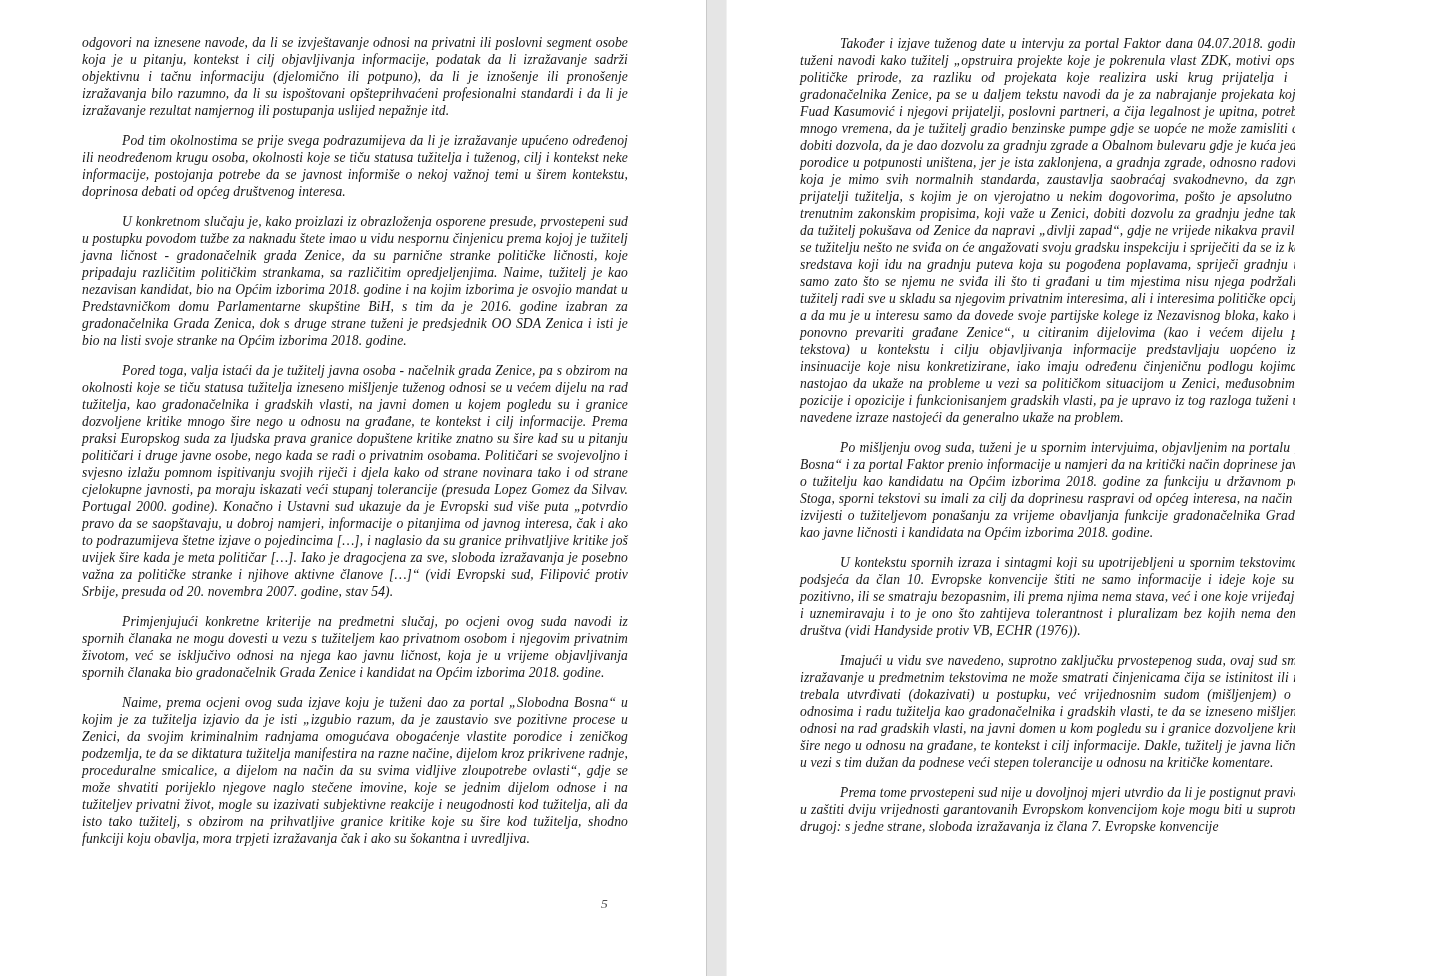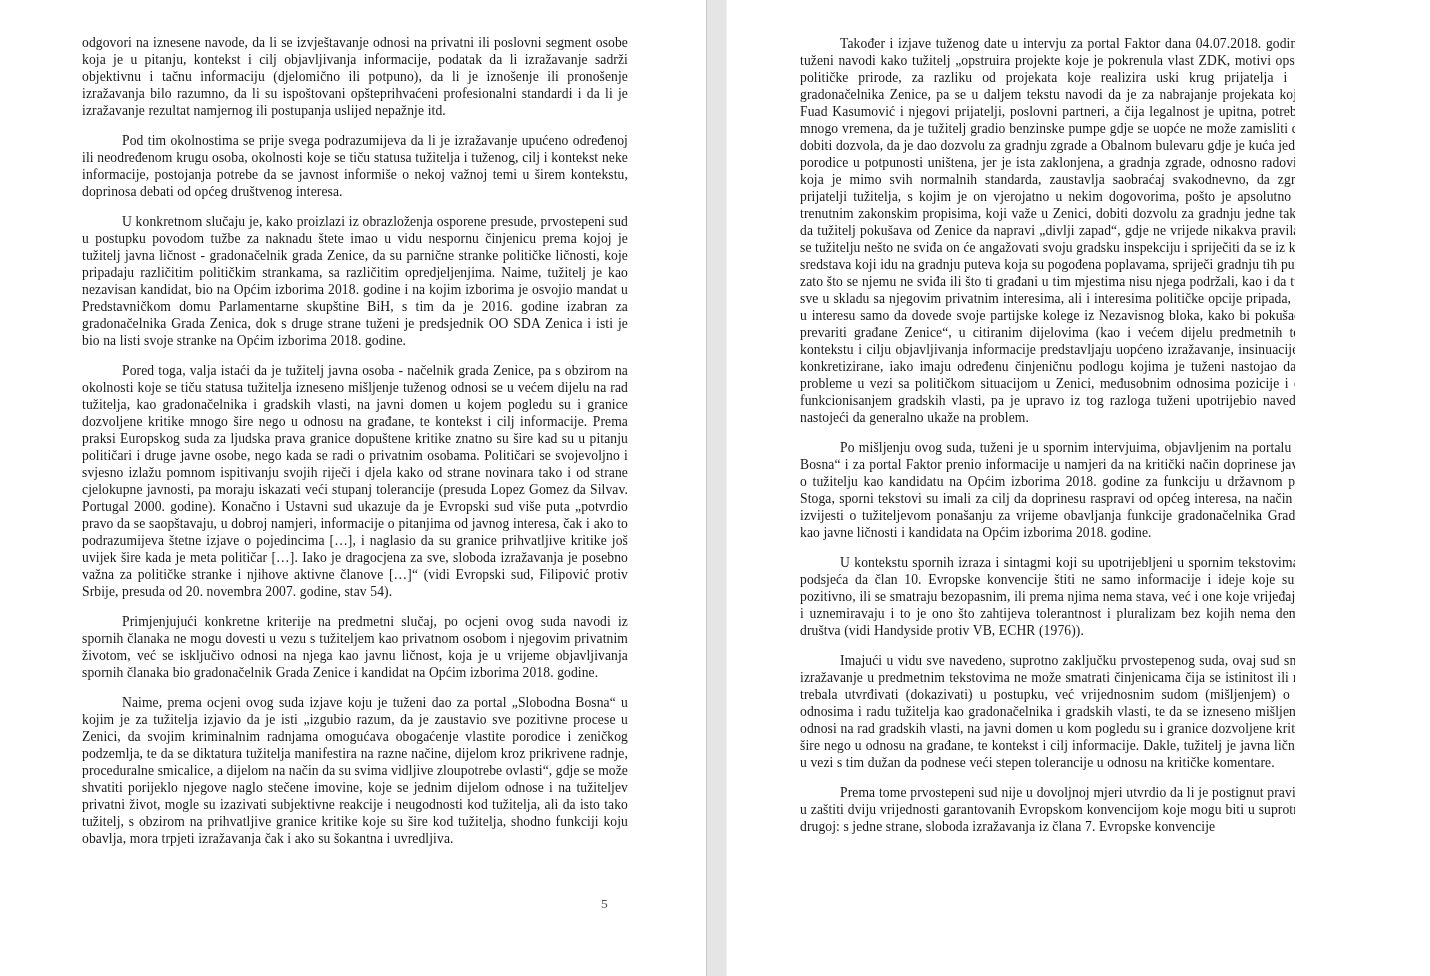--- a/index.html
+++ b/index.html
@@ -6,20 +6,21 @@
     margin: 0;
     padding: 0;
     background: #ffffff;
   }
   .stage {
     position: relative;
     width: 1295px;
     height: 976px;
     background: #ffffff;
     overflow: hidden;
+    font-style: italic;
   }
   .page {
     position: absolute;
     top: 0;
     height: 976px;
     background: #ffffff;
   }
   .page-left  { left: 0;      width: 706px; }
   .page-right { left: 727px;  width: 703px; }
   .page-divider {

